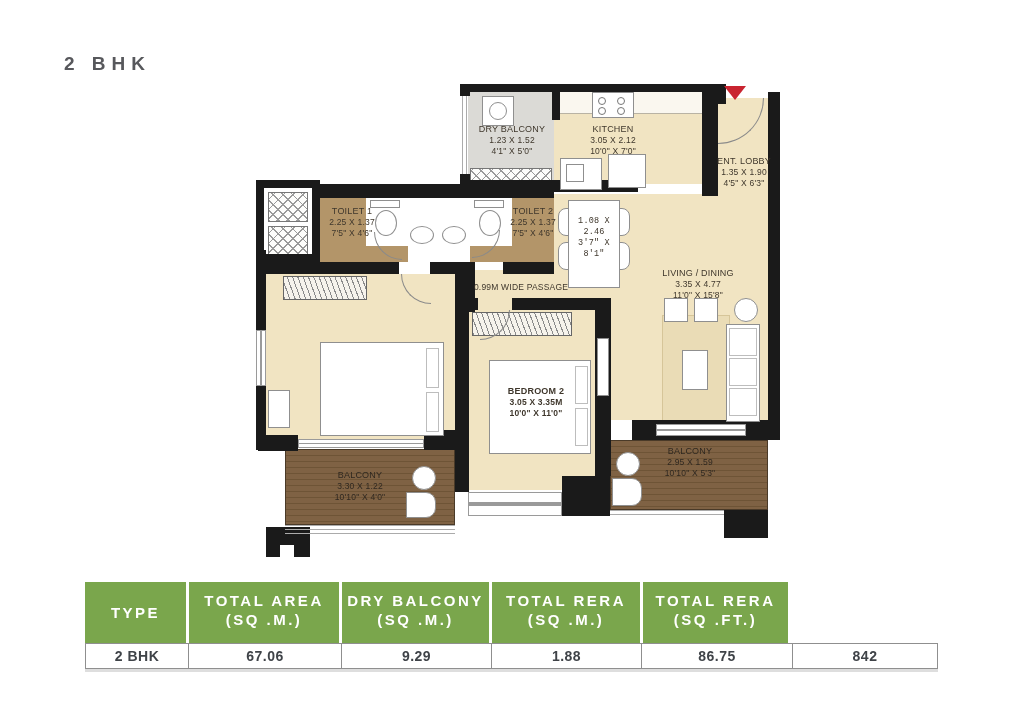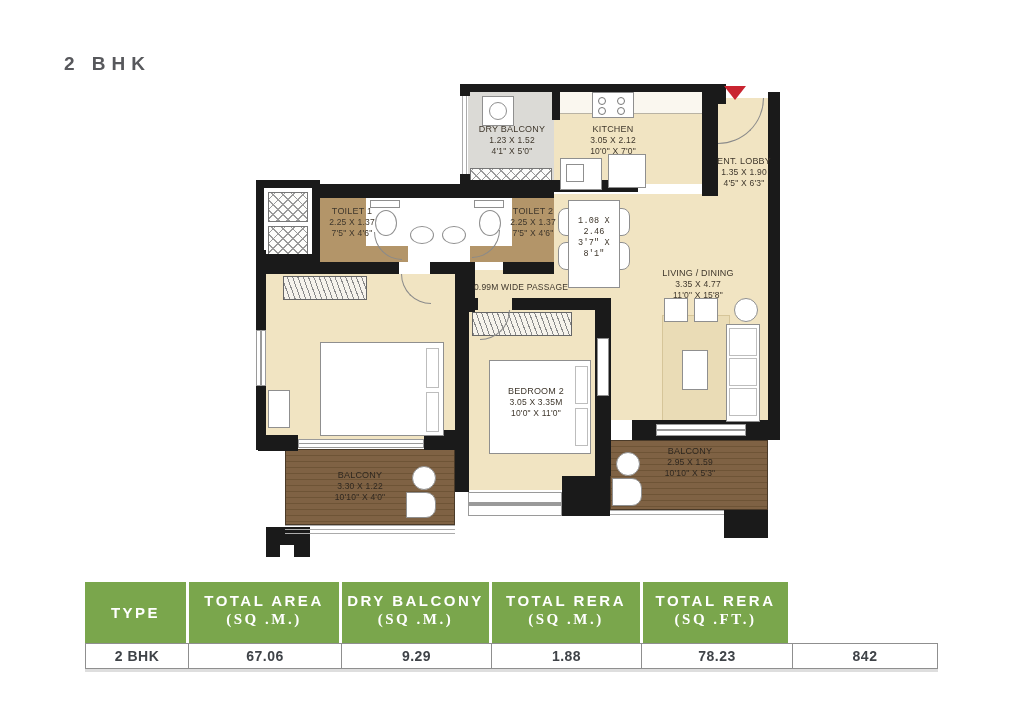--- a/index.html
+++ b/index.html
@@ -38,21 +38,21 @@
   .lbl{font-size:8.5px;line-height:11px;color:#3f372c;text-align:center;letter-spacing:.2px;z-index:30;}
   .lbl .nm{font-size:9px;}
   
   #tbl{left:85px;top:582px;width:853px;}
   #thead{display:flex;background:#fff;}
   .th{background:#7aa64c;color:#fff;font-weight:bold;font-size:15px;letter-spacing:2.5px;
       text-align:center;height:61px;line-height:19px;padding-top:9px;box-sizing:border-box;
       overflow:hidden;border-right:3px solid #fff;}
   .th:last-child{border-right:none;}
   .th.mid{padding-top:21px;}
-  .th .l2{white-space:pre;display:block;font-family:Liberation Serif, serif;}
+  .th .l2{white-space:pre;display:block;}
   .th .l1,.th .l3{display:block;}
   #trow{display:flex;border:1px solid #8f8f8f;box-shadow:0 3px 0 #dedede;background:#fff;}
   .td{height:24px;line-height:24px;text-align:center;font-weight:bold;font-size:14px;color:#3f4348;
       letter-spacing:.5px;border-right:1px solid #8f8f8f;box-sizing:border-box;}
   .td:last-child{border-right:none;}
 </style>
 </head>
 <body>
 
 <div class="abs" id="title">2 BHK</div>
@@ -204,21 +204,21 @@
     <div>3'7" X 8'1"</div>
   </div>
   <div class="abs lbl" style="left:392px;top:184px;width:100px;">
     <div class="nm">LIVING / DINING</div>
     <div>3.35 X 4.77</div>
     <div>11'0" X 15'8"</div>
   </div>
   <div class="abs lbl" style="left:180px;top:198px;width:170px;">
     <div>0.99M WIDE PASSAGE</div>
   </div>
-  <div class="abs lbl" style="left:228px;top:302px;width:104px;">
+  <div class="abs lbl" style="left:228px;top:302px;width:104px;font-weight:bold;">
     <div class="nm">BEDROOM 2</div>
     <div>3.05 X 3.35M</div>
     <div>10'0" X 11'0"</div>
   </div>
   <div class="abs lbl" style="left:52px;top:386px;width:104px;color:#2f2820;">
     <div class="nm">BALCONY</div>
     <div>3.30 X 1.22</div>
     <div>10'10" X 4'0"</div>
   </div>
   <div class="abs lbl" style="left:382px;top:362px;width:104px;color:#2f2820;">
@@ -248,16 +248,16 @@
     <div class="th" style="width:145px;">
       <span class="l1">TOTAL RERA</span>
         <span class="l2">(SQ .FT.)</span>
     </div>
   </div>
   <div id="trow">
     <div class="td" style="width:103px;">2 BHK</div>
     <div class="td" style="width:153px;">67.06</div>
     <div class="td" style="width:150px;">9.29</div>
     <div class="td" style="width:150px;">1.88</div>
-    <div class="td" style="width:151px;">78.23</div>
+    <div class="td" style="width:151px;">86.75</div>
     <div class="td" style="width:144px;">842</div>
   </div>
 </div>
 
 </body></html>

